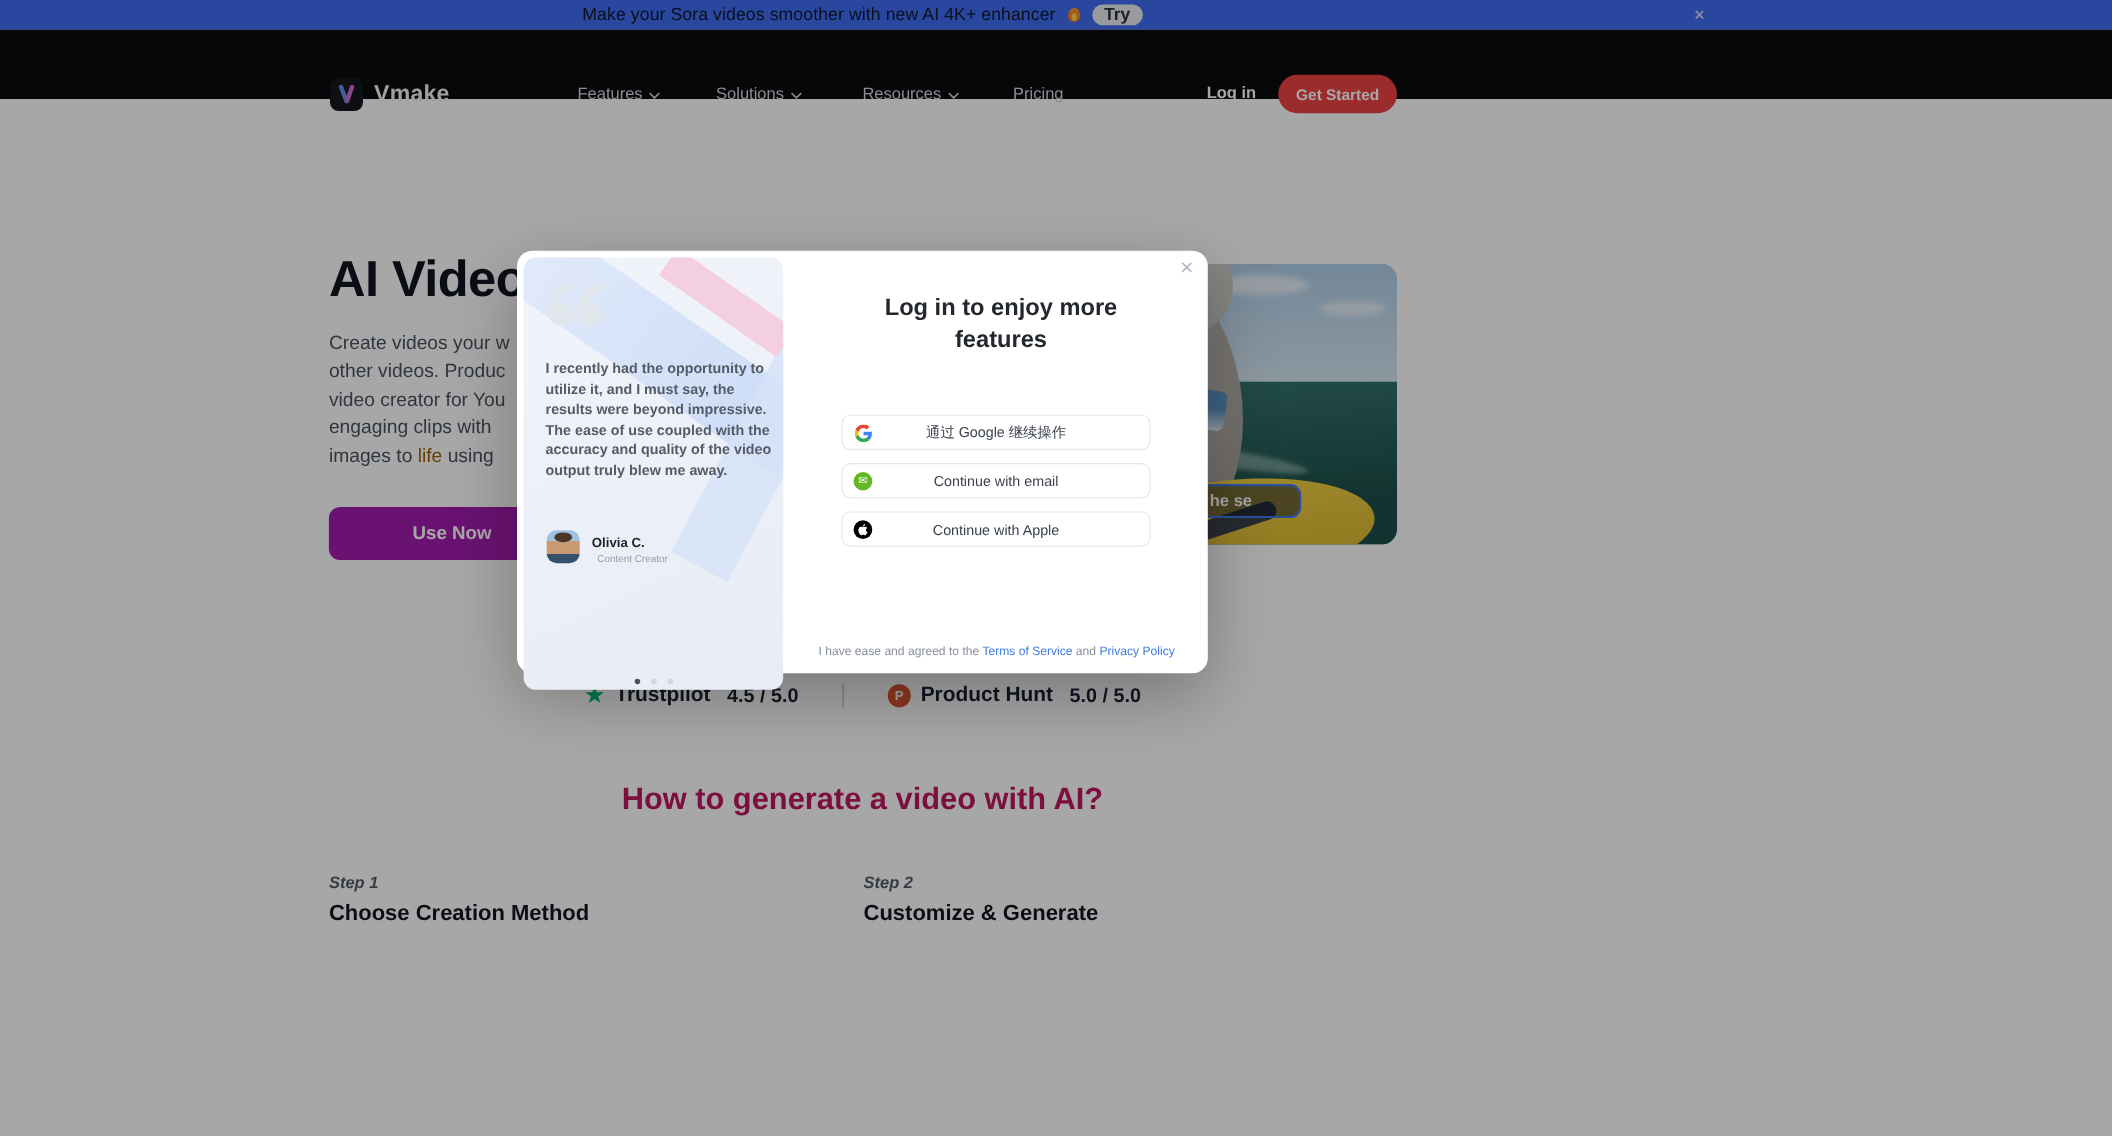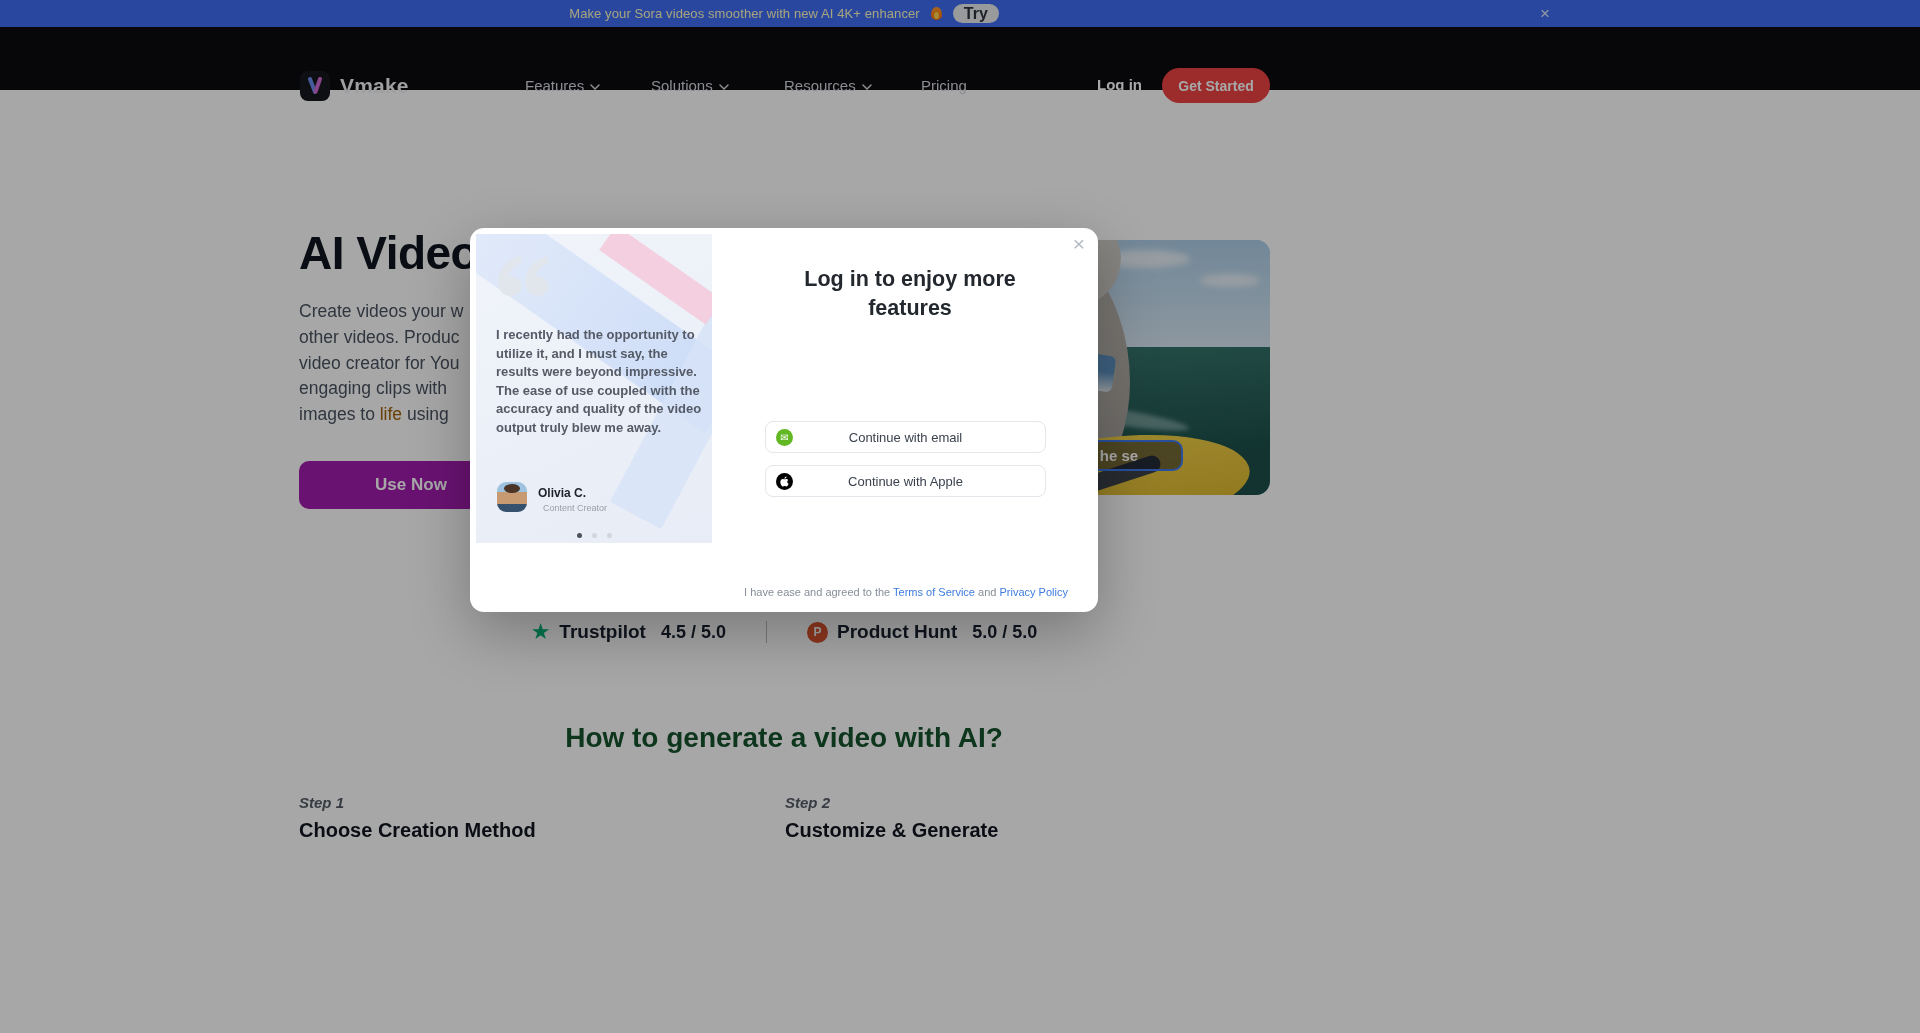--- a/index.html
+++ b/index.html
@@ -2,21 +2,21 @@
 <html><head>
 <meta charset="utf-8">
 <style>
   * { margin:0; padding:0; box-sizing:border-box; }
   html,body { width:1920px; height:1033px; overflow:hidden; }
   body { font-family:"Liberation Sans", sans-serif; background:#ffffff; position:relative; }
 
   
   .banner { position:absolute; left:0; top:0; width:1920px; height:27px; background:#3f6df2; }
   .banner-inner { position:absolute; left:0; top:0; width:1568px; height:27px; display:flex; align-items:center; justify-content:center; gap:11px; }
-  .banner-text { color:#fef9c3; font-size:13px; letter-spacing:.1px; }
+  .banner-text { color:#0f172a; font-size:16px; letter-spacing:.1px; }
   .flame { width:11px; height:13px; background:linear-gradient(#ff9d2e,#ff6a00); border-radius:50% 50% 50% 50%/62% 62% 40% 40%; position:relative; }
   .flame:before { content:""; position:absolute; left:3px; top:5px; width:5px; height:7px; background:#ffd54d; border-radius:50% 50% 50% 50%/62% 62% 40% 40%; }
   .try-btn { background:#e9ecef; color:#2f353d; font-size:16px; font-weight:600; border:none; border-radius:11px; padding:2px 11px; height:19px; line-height:15px; cursor:pointer; }
   .banner-close { position:absolute; left:1540px; top:1px; color:#ffffff; opacity:.85; font-size:17px; line-height:25px; cursor:pointer; }
 
   
   .nav { position:absolute; left:0; top:27px; width:1920px; height:63px; background:#0b0c10; }
   .logo { position:absolute; left:300px; top:44px; display:flex; align-items:center; gap:10px; cursor:pointer; }
   .logo-badge { width:30px; height:30px; border-radius:8px; background:#16171c; display:flex; align-items:center; justify-content:center; }
   .brand { color:#f2f3f5; font-size:21px; font-weight:700; letter-spacing:.2px; }
@@ -48,31 +48,31 @@
   
   .ratings { position:absolute; left:0; top:621px; width:1568px; display:flex; align-items:center; justify-content:center; }
   .rate-group { display:flex; align-items:center; gap:9px; }
   .tp-star { color:#00b67a; font-size:22px; line-height:22px; }
   .rate-name { font-size:19px; font-weight:800; color:#192030; }
   .rate-score { font-size:18px; font-weight:600; color:#192030; margin-left:6px; }
   .rate-divider { width:1px; height:22px; background:#b9bcc2; margin:0 40px; }
   .ph-badge { width:21px; height:21px; border-radius:50%; background:#da552f; color:#fff; font-size:12px; font-weight:800; display:flex; align-items:center; justify-content:center; }
 
   
-  .howto-title { position:absolute; left:0; top:710px; width:1568px; text-align:center; font-size:28px; font-weight:800; color:#14532d;margin-top:12px; }
+  .howto-title { position:absolute; left:0; top:710px; width:1568px; text-align:center; font-size:28px; font-weight:800; color:#be185d; }
   .step { position:absolute; top:794px; }
   .step-label { font-size:15px; font-style:italic; font-weight:600; color:#555c66; }
   .step-title { margin-top:8px; font-size:20px; font-weight:800; color:#10151f; }
 
   
   .overlay { position:absolute; left:0; top:0; width:1920px; height:1033px; background:rgba(0,0,0,.345); }
   .modal { position:absolute; left:470px; top:228px; width:628px; height:384px; background:#fff; border-radius:14px; box-shadow:0 20px 60px rgba(0,0,0,.28); }
   .modal-close { position:absolute; right:13px; top:4px; color:#b4bac3; font-size:21px; cursor:pointer; }
 
-  .testimonial { position:absolute; left:6px; top:6px; width:236px; height:309px; border-radius:0; background:linear-gradient(155deg,#f1f4fa,#e7ecf6); overflow:hidden; }
+  .testimonial { position:absolute; left:6px; top:6px; width:236px; height:393px; border-radius:11px; background:linear-gradient(155deg,#f1f4fa,#e7ecf6); overflow:hidden; }
   .ribbon { position:absolute; }
   .r1 { width:340px; height:72px; left:-60px; top:36px; transform:rotate(35deg); background:linear-gradient(90deg,#e3ebfa,#c9daf7); opacity:.95; }
   .r2 { width:300px; height:58px; left:80px; top:120px; transform:rotate(-62deg); background:#d7e3f8; opacity:.85; }
   .r3 { width:130px; height:30px; left:120px; top:26px; transform:rotate(35deg); background:#f4cbdd; opacity:.9; }
   .quote-mark { position:absolute; left:22px; top:22px; }
   .t-text { position:absolute; left:20px; top:92px; width:206px; font-size:13px; line-height:18.6px; font-weight:600; color:#545b66; white-space:pre-line; }
   .t-avatar { position:absolute; left:21px; top:248px; width:30px; height:30px; border-radius:9px; background:linear-gradient(180deg,#9ec3e0 0 32%,#c89a72 32% 72%,#35516e 72%); overflow:hidden; }
   .t-avatar:before { content:""; position:absolute; left:7px; top:2px; width:16px; height:9px; border-radius:50%; background:#4a3526; }
   .t-name { position:absolute; left:62px; top:252px; font-size:12px; font-weight:700; color:#1c222b; }
   .t-role { position:absolute; left:67px; top:269px; font-size:9px; color:#98a0aa;text-align:right; }
@@ -210,20 +210,31 @@
     <div class="dots">
       <span class="dot active"></span>
       <span class="dot"></span>
       <span class="dot"></span>
     </div>
   </div>
 
   <div class="modal-title">Log in to enjoy more
 features</div>
 
+  <button class="auth-btn" style="top:149px">
+    <span class="auth-icon">
+      <svg width="16" height="16" viewBox="0 0 18 18">
+        <path fill="#4285F4" d="M17.64 9.2c0-.637-.057-1.251-.164-1.84H9v3.481h4.844a4.14 4.14 0 0 1-1.796 2.716v2.259h2.908c1.702-1.567 2.684-3.875 2.684-6.615z"></path>
+        <path fill="#34A853" d="M9 18c2.43 0 4.467-.806 5.956-2.18l-2.908-2.259c-.806.54-1.837.86-3.048.86-2.344 0-4.328-1.584-5.036-3.711H.957v2.332A8.997 8.997 0 0 0 9 18z"></path>
+        <path fill="#FBBC05" d="M3.964 10.71A5.41 5.41 0 0 1 3.682 9c0-.593.102-1.17.282-1.71V4.958H.957A8.996 8.996 0 0 0 0 9c0 1.452.348 2.827.957 4.042l3.007-2.332z"></path>
+        <path fill="#EA4335" d="M9 3.58c1.321 0 2.508.454 3.44 1.345l2.582-2.58C13.463.891 11.426 0 9 0A8.997 8.997 0 0 0 .957 4.958L3.964 7.29C4.672 5.163 6.656 3.58 9 3.58z"></path>
+      </svg>
+    </span>
+    <span>通过 Google 继续操作</span>
+  </button>
 
   <button class="auth-btn" style="top:193px">
     <span class="auth-icon icon-email">✉</span>
     <span>Continue with email</span>
   </button>
 
   <button class="auth-btn" style="top:237px">
     <span class="auth-icon icon-apple">
       <svg width="11" height="11" viewBox="0 0 24 24" fill="#ffffff">
         <path d="M16.365 1.43c0 1.14-.493 2.27-1.177 3.08-.744.9-1.99 1.57-2.987 1.57-.12 0-.23-.02-.3-.03-.01-.06-.04-.22-.04-.39 0-1.15.572-2.27 1.206-2.98.804-.94 2.142-1.64 3.248-1.68.03.13.05.28.05.43zM20.93 17.14c-.03.07-.463 1.58-1.518 3.12-.945 1.34-1.94 2.71-3.43 2.71-1.517 0-1.9-.88-3.63-.88-1.698 0-2.302.91-3.67.91-1.377 0-2.332-1.26-3.428-2.8C3.967 18.38 2.93 15.57 2.93 12.92c0-4.28 2.797-6.55 5.552-6.55 1.448 0 2.675.95 3.6.95.865 0 2.222-1.01 3.902-1.01.613 0 2.886.06 4.374 2.19-.13.09-2.383 1.37-2.383 4.19 0 3.26 2.854 4.42 2.954 4.45z"></path>

